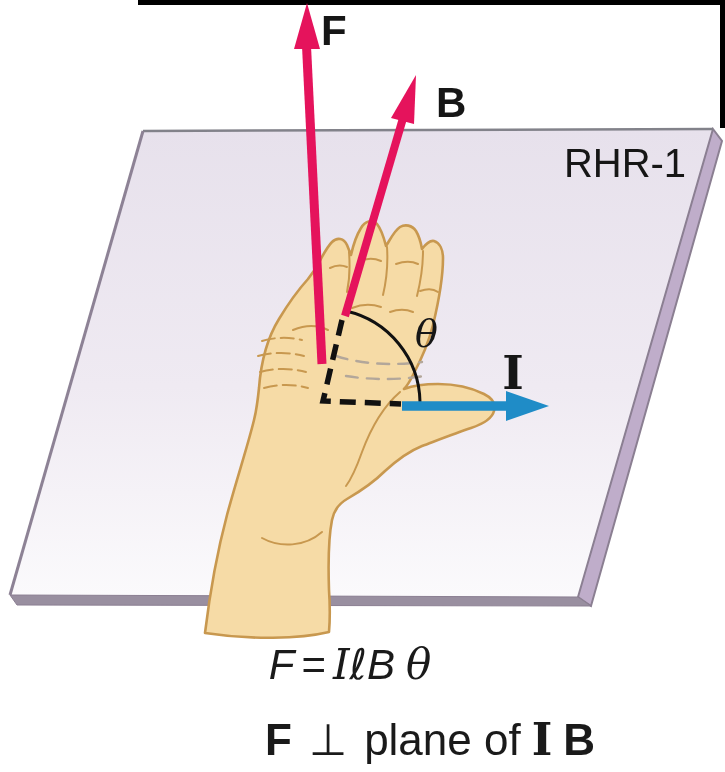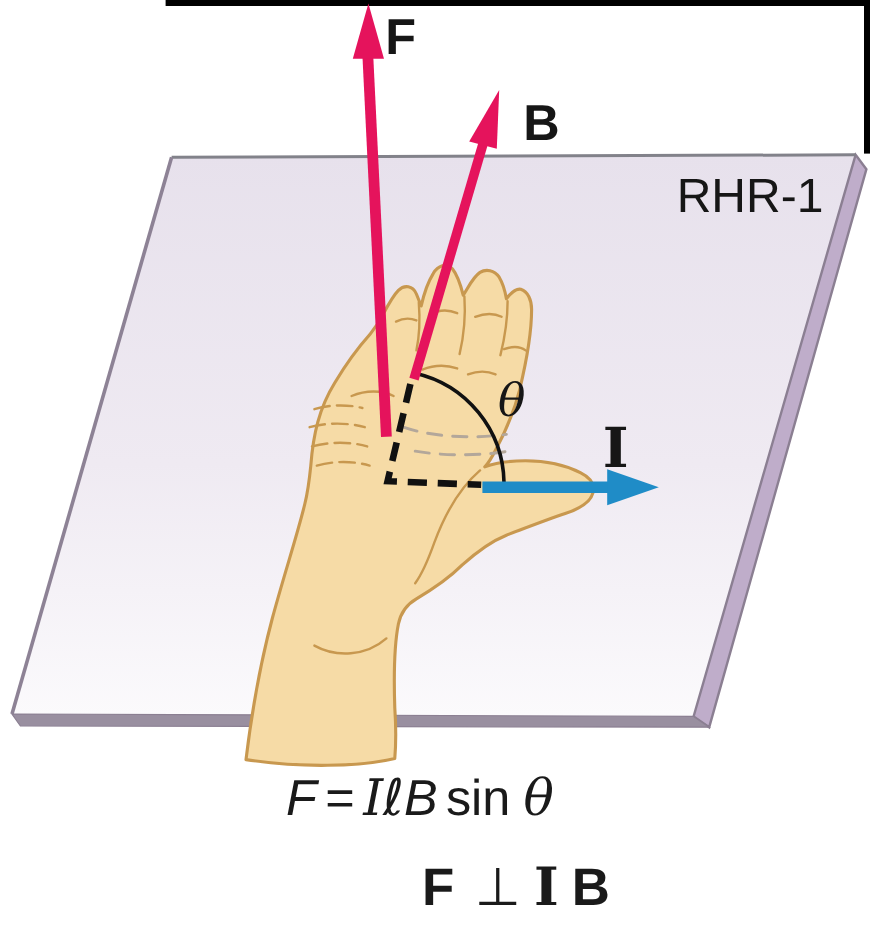--- a/index.html
+++ b/index.html
@@ -149,23 +149,23 @@
     <text x="513" y="389" text-anchor="middle" class="svg-label lbl-serif-bold">I</text>
     <text x="415" y="347" class="svg-label lbl-theta">θ</text>
   </svg>
 
   <div class="formula-row">
     <span class="it-sans">F</span>
     <span class="up-sans gap-s">=</span>
     <span class="it-serif gap-s">I</span>
     <span class="it-serif">ℓ</span>
     <span class="it-sans">B</span>
-    <span class="up-sans gap-s">sin</span>
     <span class="it-serif gap-m">θ</span>
   </div>
 
   <div class="caption-row">
     <span class="b-sans">F</span>
     <span class="perp gap-l">⊥</span>
+    <span class="up-sans gap-l">plane of</span>
     <span class="b-serif gap-m">I</span>
     <span class="b-sans gap-m">B</span>
   </div>
 </div>
 
 </body></html>

